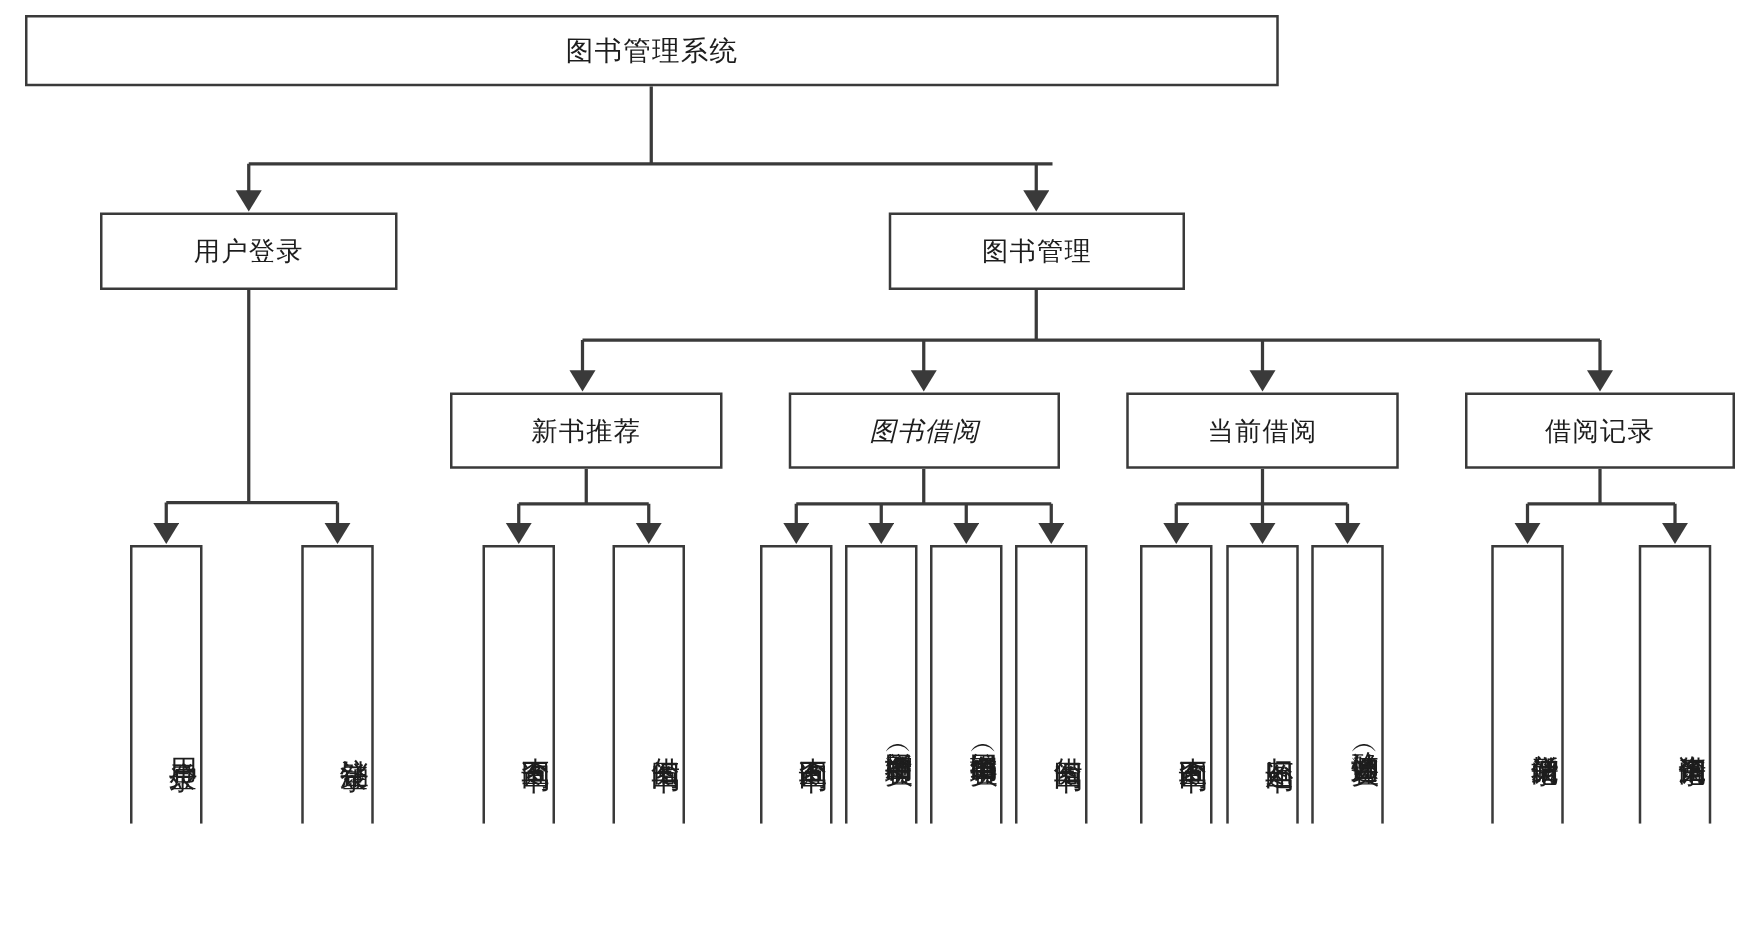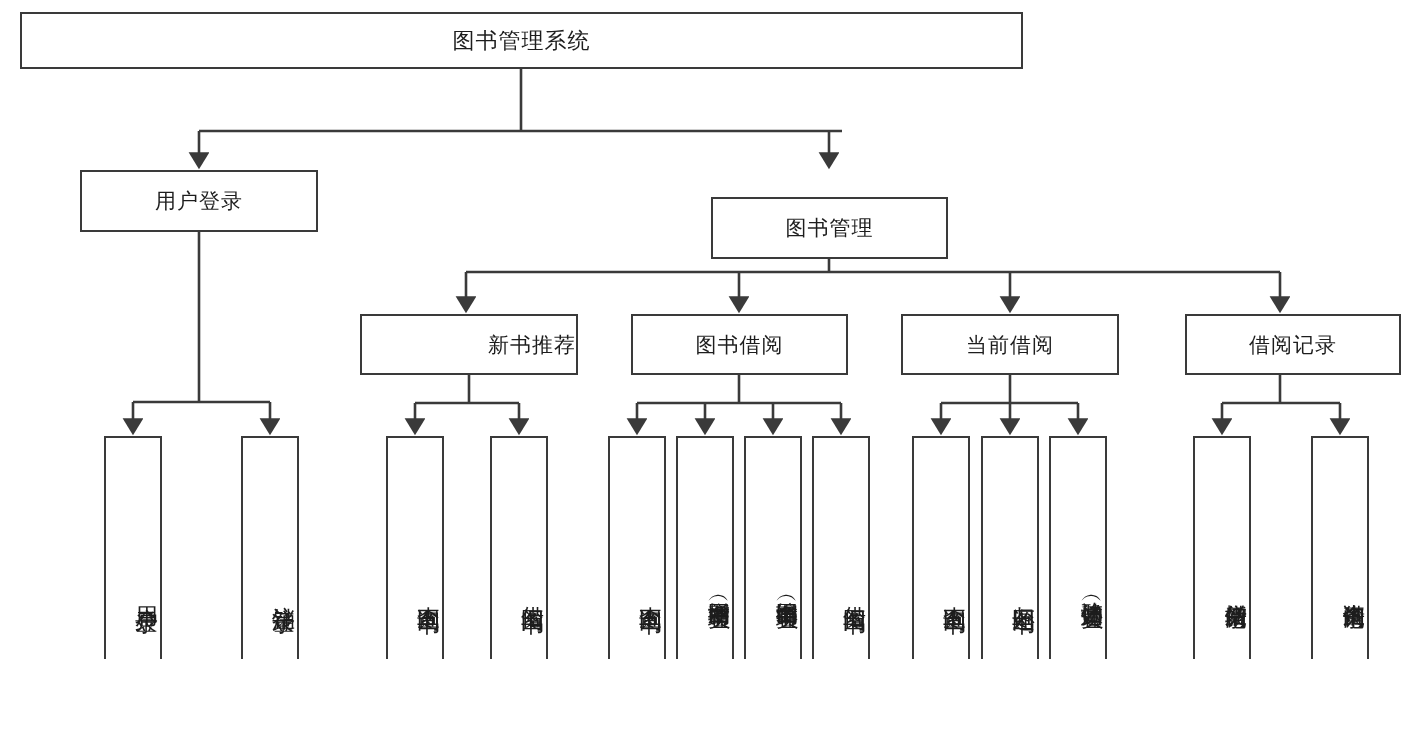--- a/index.html
+++ b/index.html
@@ -126,34 +126,34 @@
     </g>
   </svg>
 
   <div class="node horiz root" style="left:20px; top:12px; width:1003px; height:57px;">
     <span>图书管理系统</span>
   </div>
 
   <div class="node horiz" style="left:80px; top:170px; width:238px; height:62px;">
     <span>用户登录</span>
   </div>
-  <div class="node horiz" style="left:711px; top:170px; width:237px; height:62px;margin-top:27px;">
+  <div class="node horiz" style="left:711px; top:170px; width:237px; height:62px;">
     <span>图书管理</span>
   </div>
 
-  <div class="node horiz" style="left:360px; top:314px; width:218px; height:61px;justify-content:flex-end;">
+  <div class="node horiz" style="left:360px; top:314px; width:218px; height:61px;">
     <span>新书推荐</span>
   </div>
-  <div class="node horiz" style="left:631px; top:314px; width:217px; height:61px;">
+  <div class="node horiz" style="left:631px; top:314px; width:217px; height:61px;font-style:italic;">
     <span>图书借阅</span>
   </div>
   <div class="node horiz" style="left:901px; top:314px; width:218px; height:61px;font-family:Liberation Mono, monospace;">
     <span>当前借阅</span>
   </div>
-  <div class="node horiz" style="left:1172px; top:314px; width:216px; height:61px;margin-left:13px;">
+  <div class="node horiz" style="left:1172px; top:314px; width:216px; height:61px;">
     <span>借阅记录</span>
   </div>
 
   <div class="node vert" style="left:104px; top:436px; width:58px; height:297px;">
     <span class="vlabel">用户登录</span>
   </div>
   <div class="node vert" style="left:241px; top:436px; width:58px; height:297px;">
     <span class="vlabel">注销登录</span>
   </div>
 

